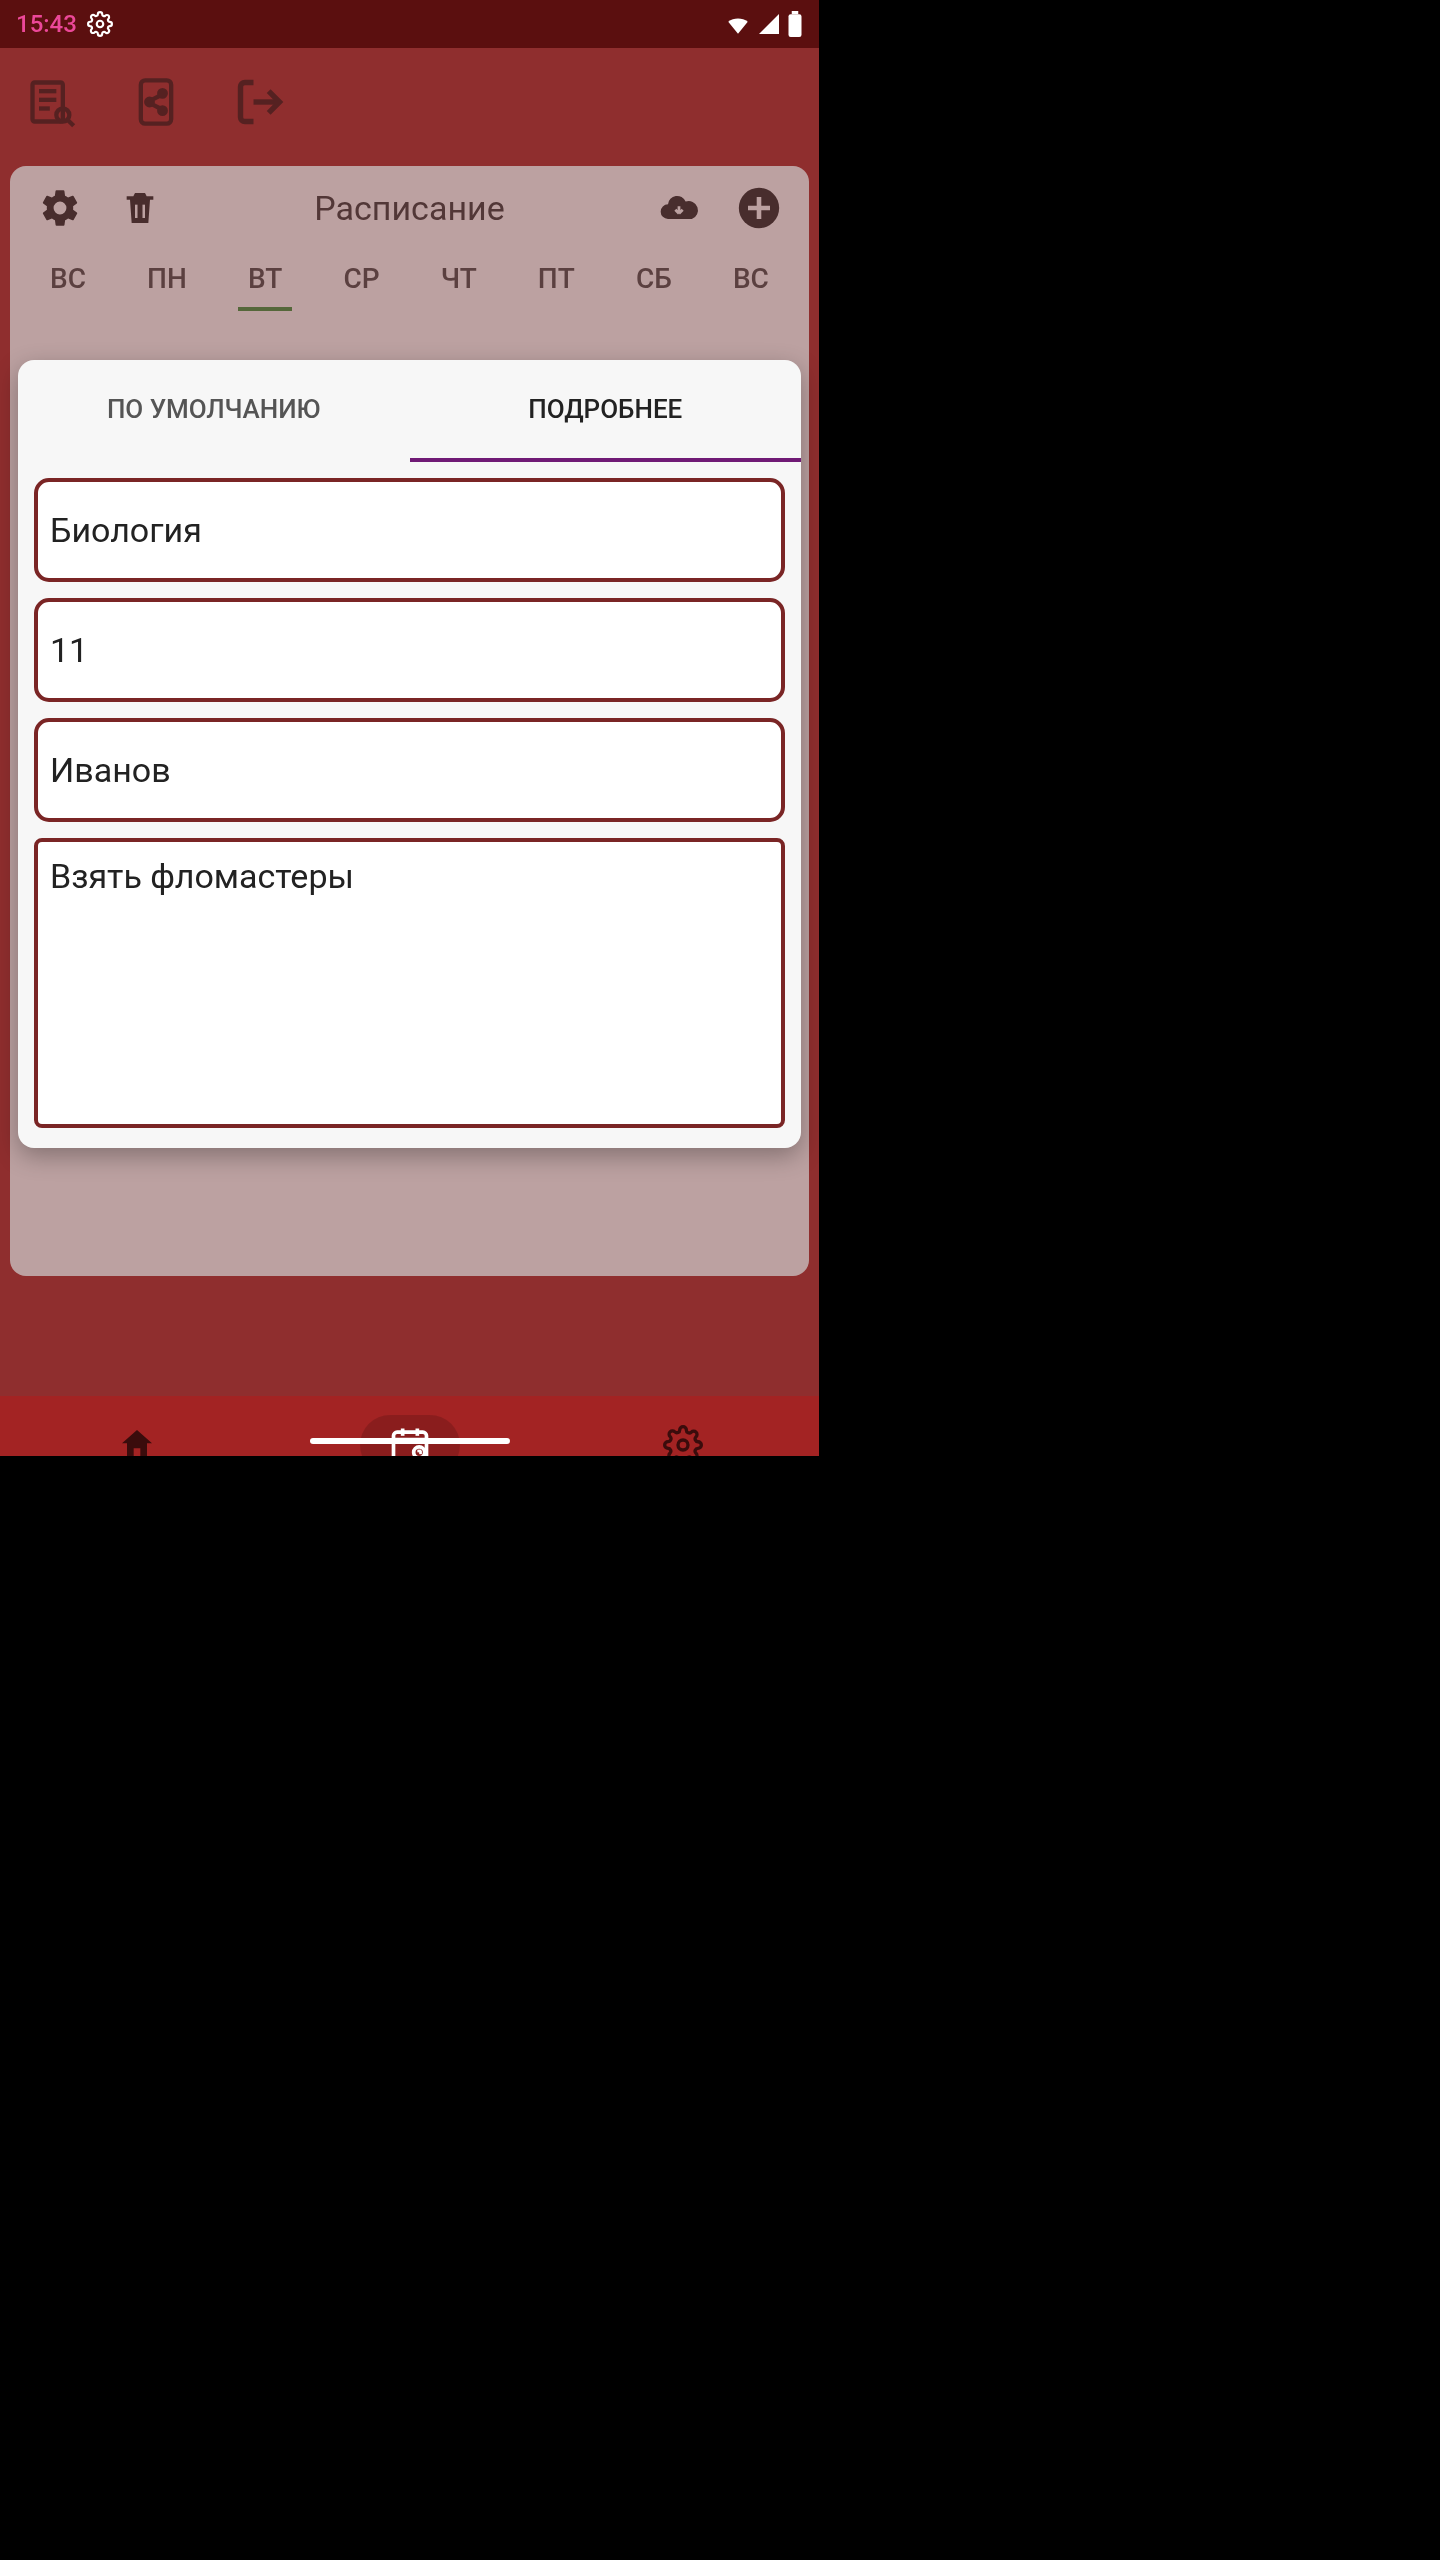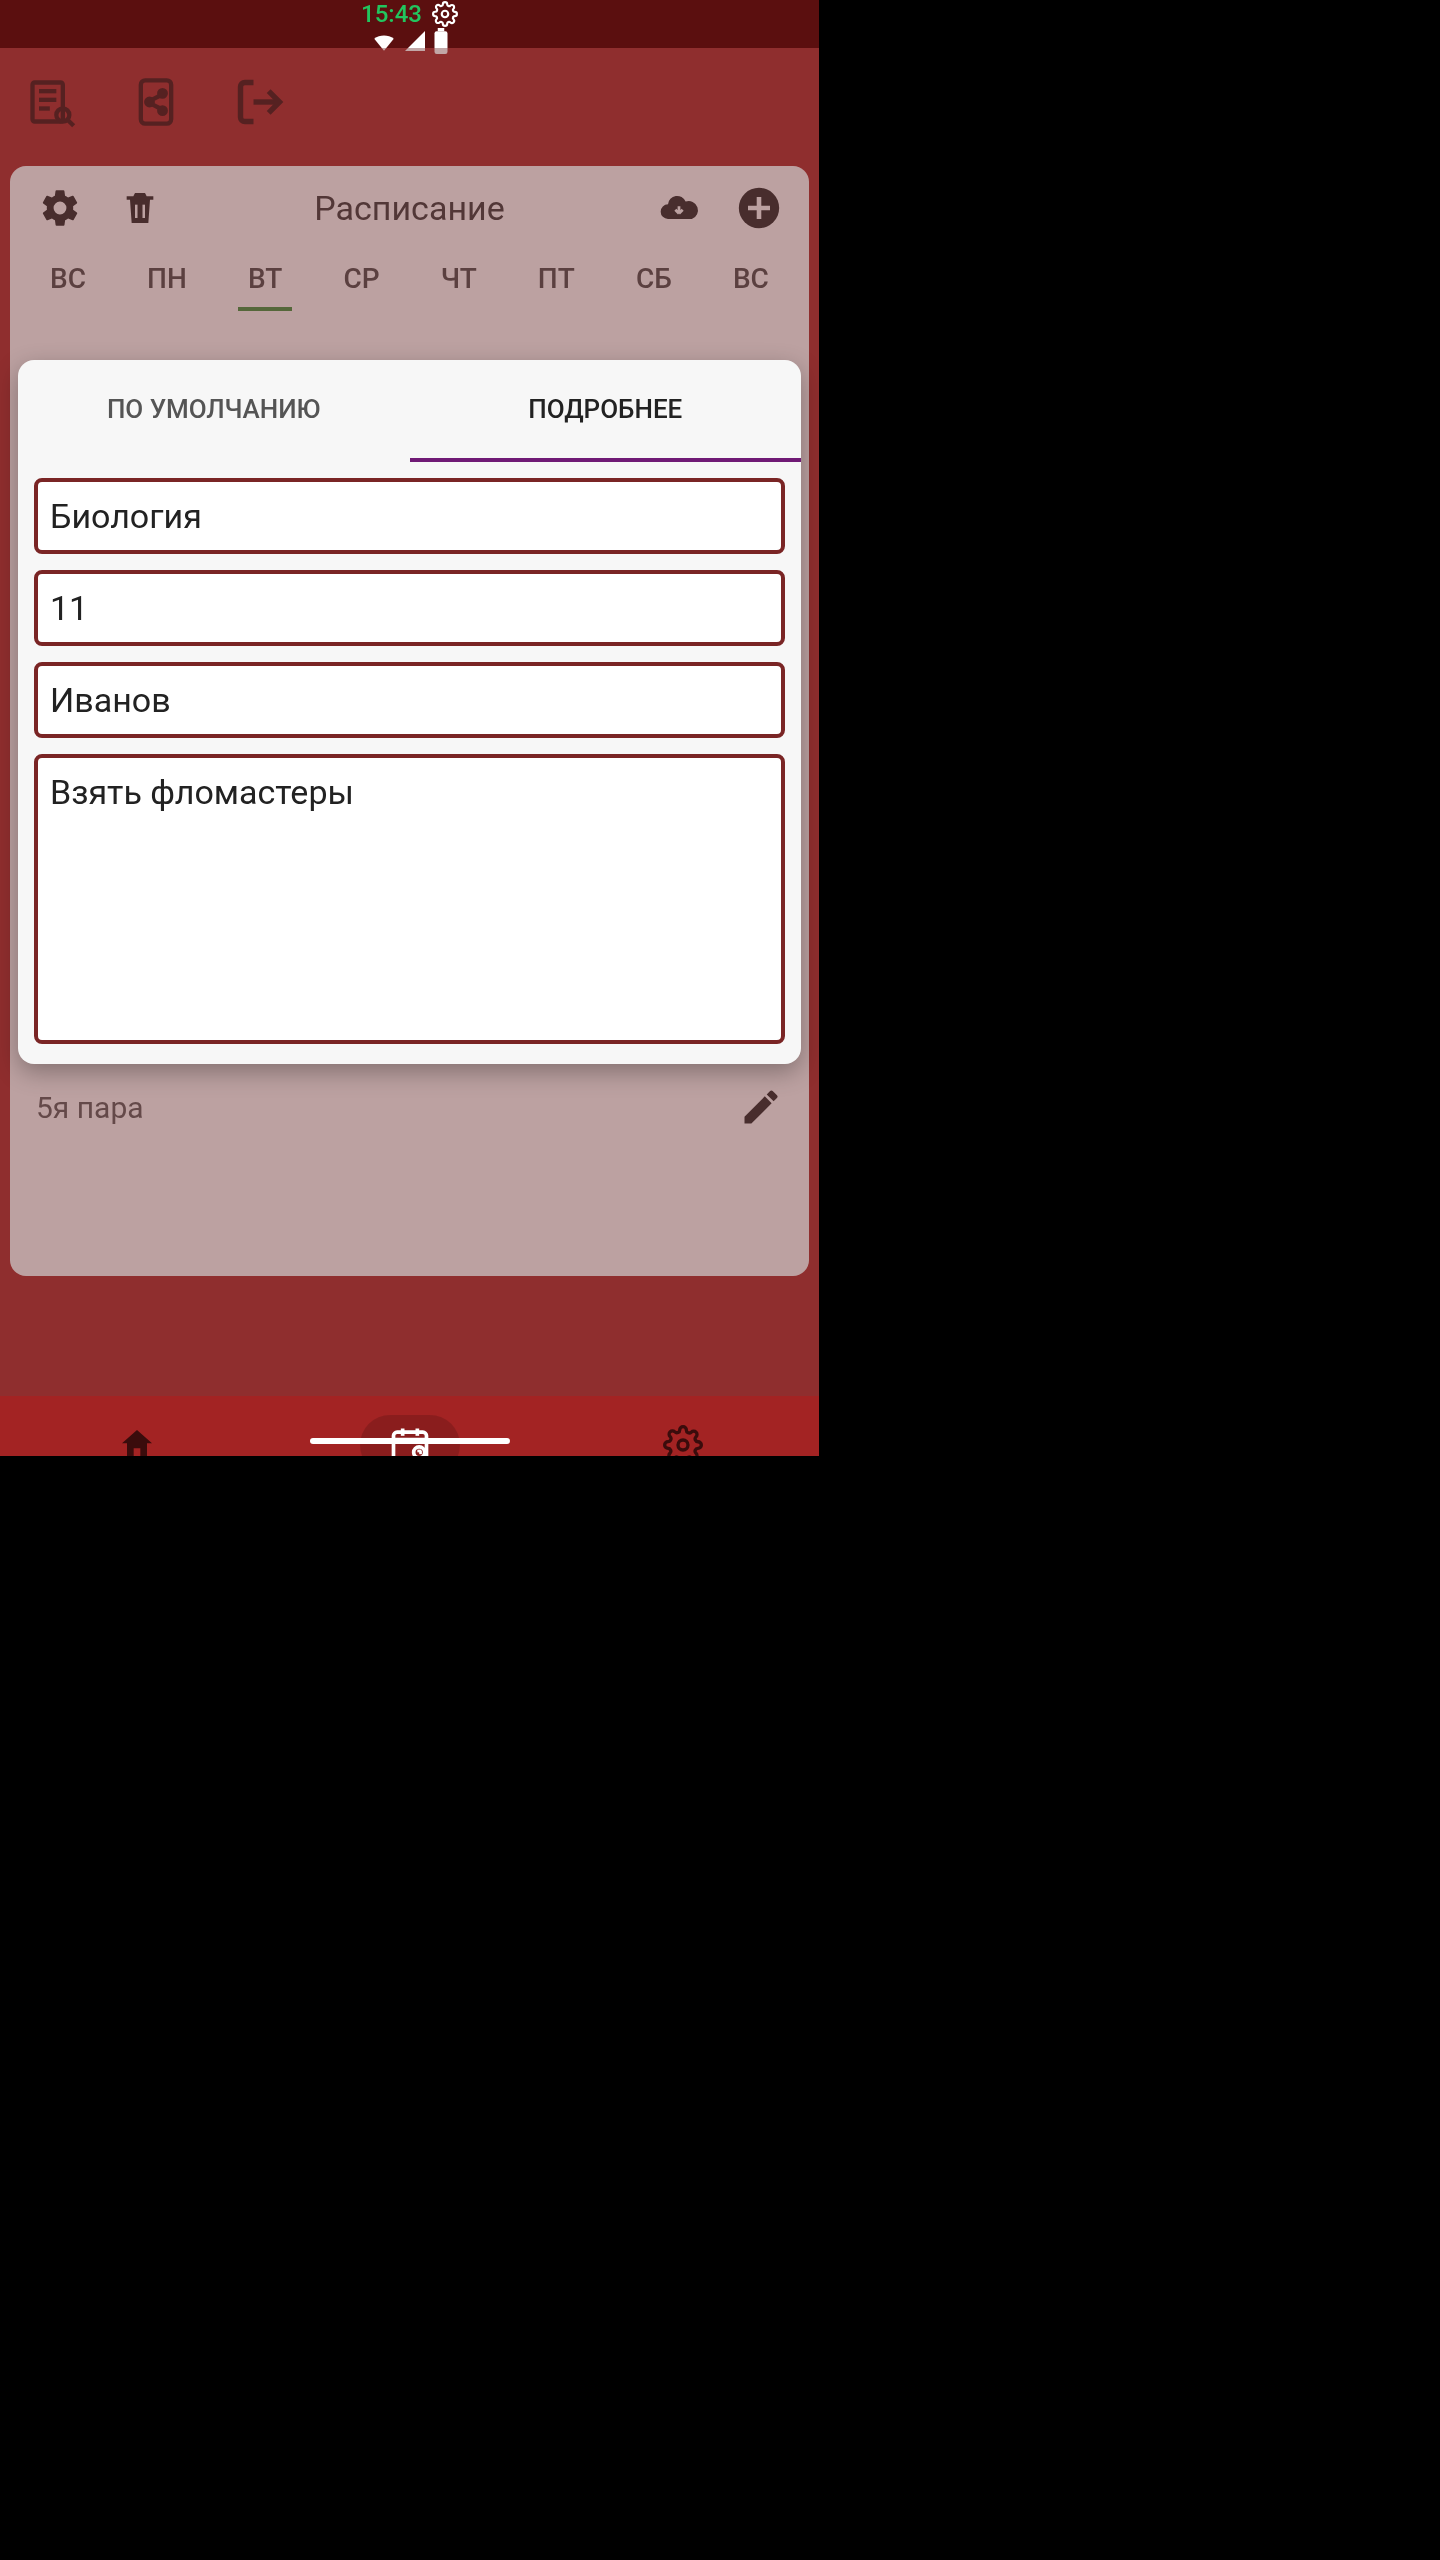--- a/index.html
+++ b/index.html
@@ -1,19 +1,19 @@
 <!DOCTYPE html>
 <html><head>
 <meta charset="utf-8">
 <style>
 * { margin: 0; padding: 0; box-sizing: border-box; font-family: Roboto, Arial, sans-serif; }
 html, body { width: 819px; height: 1456px; overflow: hidden; }
 body { background: #000; position: relative; }
 
-.status-bar { height: 48px; background: #5b0f0f; display: flex; align-items: center; justify-content: space-between; padding: 0 16px; color: #22c55e; flex-direction: column; }
+.status-bar { height: 48px; background: #5b0f0f; display: flex; align-items: center; justify-content: space-between; padding: 0 16px; color: #ec4899; }
 .status-left { display: flex; align-items: center; gap: 10px; font-size: 24px; font-weight: 500; }
 .status-right { display: flex; align-items: center; gap: 6px; }
 
 .app-bar { height: 108px; background: #a32323; display: flex; align-items: center; padding: 0 24px; }
 .app-title { flex: 1; font-size: 36px; font-weight: 500; color: #3a0c0c; white-space: nowrap; overflow: hidden; text-overflow: ellipsis; }
 .app-bar-icons { display: flex; gap: 48px; }
 .app-icon { width: 56px; height: 56px; display: flex; align-items: center; justify-content: center; }
 
 .main { background: #a32323; height: calc(1456px - 48px - 108px - 60px); padding: 10px; position: relative; }
 .card { background: #f5f5f5; border-radius: 16px; height: 1110px; padding: 18px; position: relative; }
@@ -42,21 +42,21 @@
 .nav-handle { position:absolute; bottom: 12px; left: 50%; transform: translateX(-50%); width: 200px; height: 6px; background:#fff; border-radius: 3px; }
 
 
 .scrim { position: absolute; top: 48px; left:0; right:0; bottom:60px; background: rgba(120,60,60,.45); }
 
 .dialog { position: absolute; top: 360px; left: 18px; right: 18px; background: #f7f7f7; border-radius: 16px; padding: 0; box-shadow: 0 8px 24px rgba(0,0,0,.3); }
 .dlg-tabs { display: flex; }
 .dlg-tab { flex: 1; text-align: center; padding: 34px 0; font-size: 26px; font-weight: 500; color: #555; }
 .dlg-tab.active { color: #222; border-bottom: 4px solid #701a75; }
 .dlg-body { padding: 16px; }
-.dlg-input { width: 100%; border: 4px solid #7a2525; border-radius: 8px; background: #fff; font-size: 34px; padding: 14px 12px; margin-bottom: 16px; color: #222; }
+.dlg-input { width: 100%; border: 4px solid #7a2525; border-radius: 15px; background: #fff; font-size: 34px; padding: 28px 12px; margin-bottom: 16px; color: #222; }
 .dlg-textarea { width: 100%; height: 290px; border: 4px solid #7a2525; border-radius: 8px; background: #fff; font-size: 34px; padding: 14px 12px; color: #222; resize: none; }
 .dlg-footer { display:flex; justify-content:flex-end; padding: 40px 24px 24px; }
 .ok-btn { width: 250px; height: 70px; background: linear-gradient(#f8f8f8,#e8e8e8); border: 1px solid #aaa; border-radius: 10px; font-size: 30px; color:#333; }
 
 svg { display:block; }
 </style>
 </head>
 <body>
 
 <div class="status-bar">

